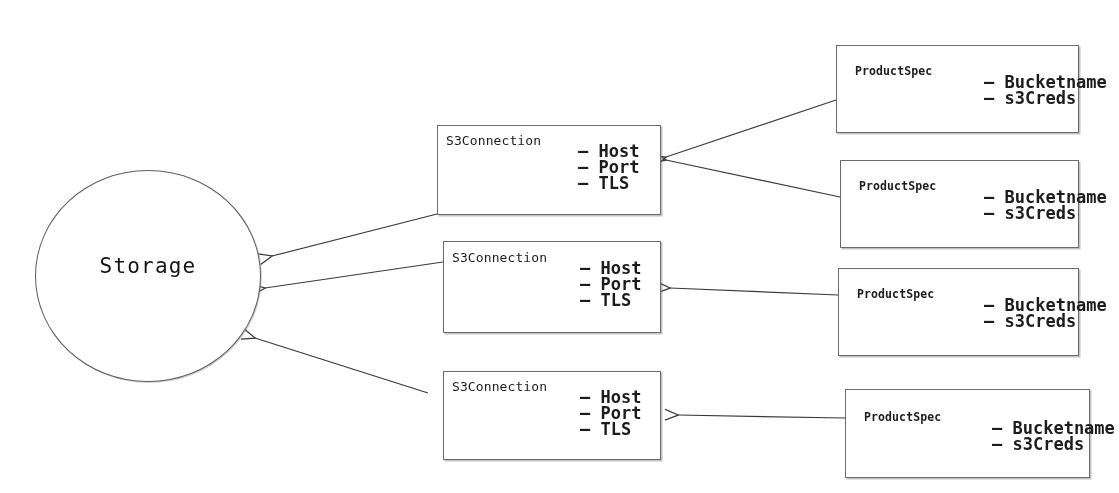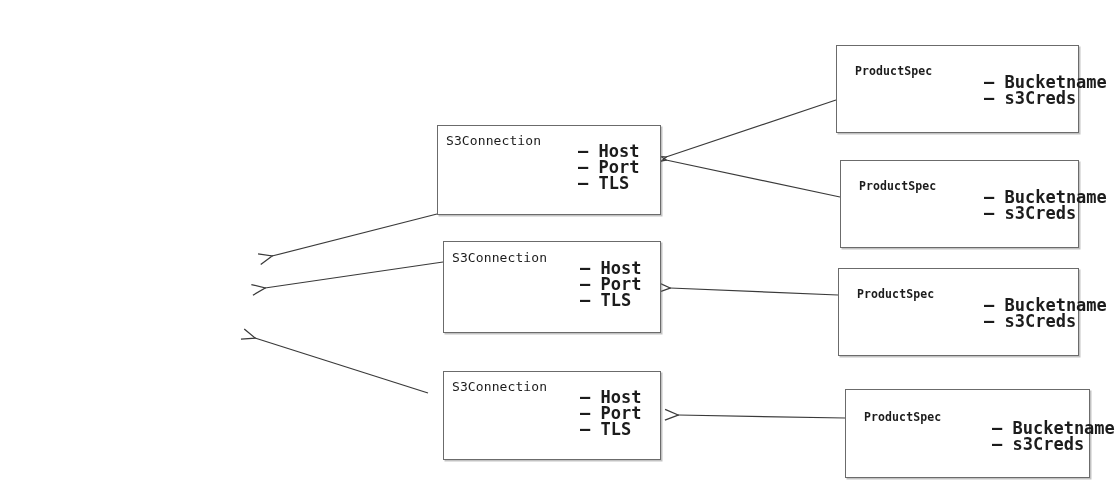--- a/index.html
+++ b/index.html
@@ -82,20 +82,23 @@
       <path d="M 836,100 L 666,157"></path>
       <path d="M 840,197 L 666,160"></path>
       <path d="M 838,295 L 670,288"></path>
       <path d="M 845,418 L 678,415"></path>
       <path d="M 437,214 L 272,256"></path>
       <path d="M 443,262 L 265,288"></path>
       <path d="M 428,393 L 255,338"></path>
     </g>
   </svg>
 
+  <div class="circle-node" style="left:35px; top:170px; width:226px; height:212px;">
+    <div class="circle-label" style="top:83px;">Storage</div>
+  </div>
 
   <div class="node-box" style="left:437px; top:125px; width:224px; height:90px;"></div>
   <div class="node-title" style="left:446px; top:133px;">S3Connection</div>
   <div class="node-attrs" style="left:578px; top:143px;">
     <div>– Host</div>
     <div>– Port</div>
     <div>– TLS</div>
   </div>
 
   <div class="node-box" style="left:443px; top:241px; width:218px; height:92px;"></div>

